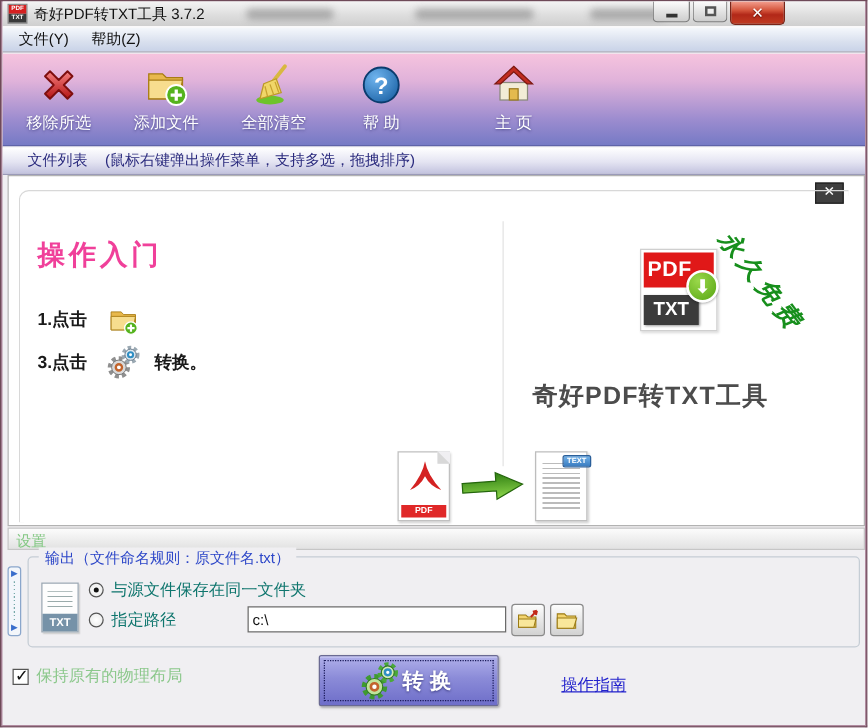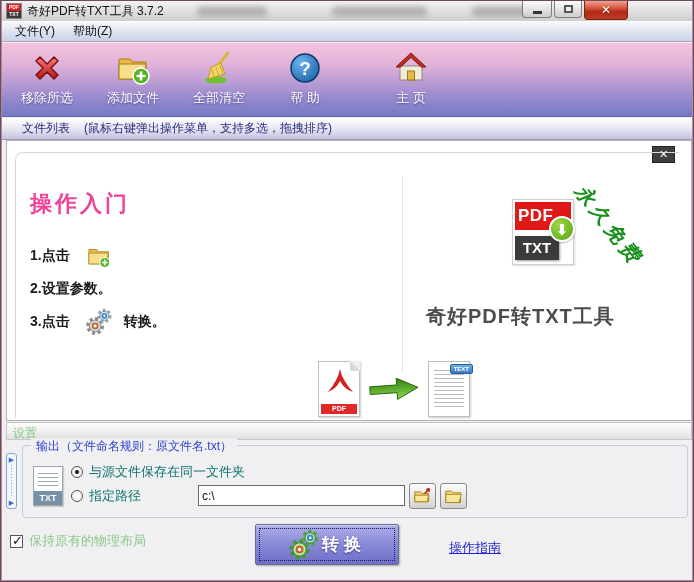--- a/index.html
+++ b/index.html
@@ -324,23 +324,20 @@
           <span>1.点击</span>
           <span class="s-icon">
             <svg width="28" height="26" viewBox="0 0 36 36">
               <path d="M4 9 h11 l3 3 h13 v17 H4 z" fill="#e8b84c" stroke="#a87c14"></path>
               <path d="M4 14 h27 l-3 15 H4 z" fill="#f7dd8e" stroke="#a87c14"></path>
               <circle cx="26" cy="27" r="7" fill="#55b31e" stroke="#fff" stroke-width="1.5"></circle>
               <path d="M26 23 v8 M22 27 h8" stroke="#fff" stroke-width="2.4"></path>
             </svg>
           </span>
         </div>
-        <div class="step no-icon">
-          <span>2.设置参数。</span>
-        </div>
         <div class="step">
           <span>3.点击</span>
           <span class="s-icon">
             <svg width="28" height="28" viewBox="0 0 36 36">
               <circle cx="13" cy="23" r="9" fill="none" stroke="#8f8f8f" stroke-width="5" stroke-dasharray="4 3"></circle>
               <circle cx="13" cy="23" r="7.5" fill="#d9d9d9" stroke="#777"></circle>
               <circle cx="13" cy="23" r="3.2" fill="#fff" stroke="#c2642c" stroke-width="2.4"></circle>
               <circle cx="25" cy="10" r="7" fill="none" stroke="#9aa8b2" stroke-width="4.4" stroke-dasharray="3.4 2.6"></circle>
               <circle cx="25" cy="10" r="5.8" fill="#dde8ee" stroke="#678"></circle>
               <circle cx="25" cy="10" r="2.6" fill="#fff" stroke="#2f8ec4" stroke-width="2.2"></circle>

